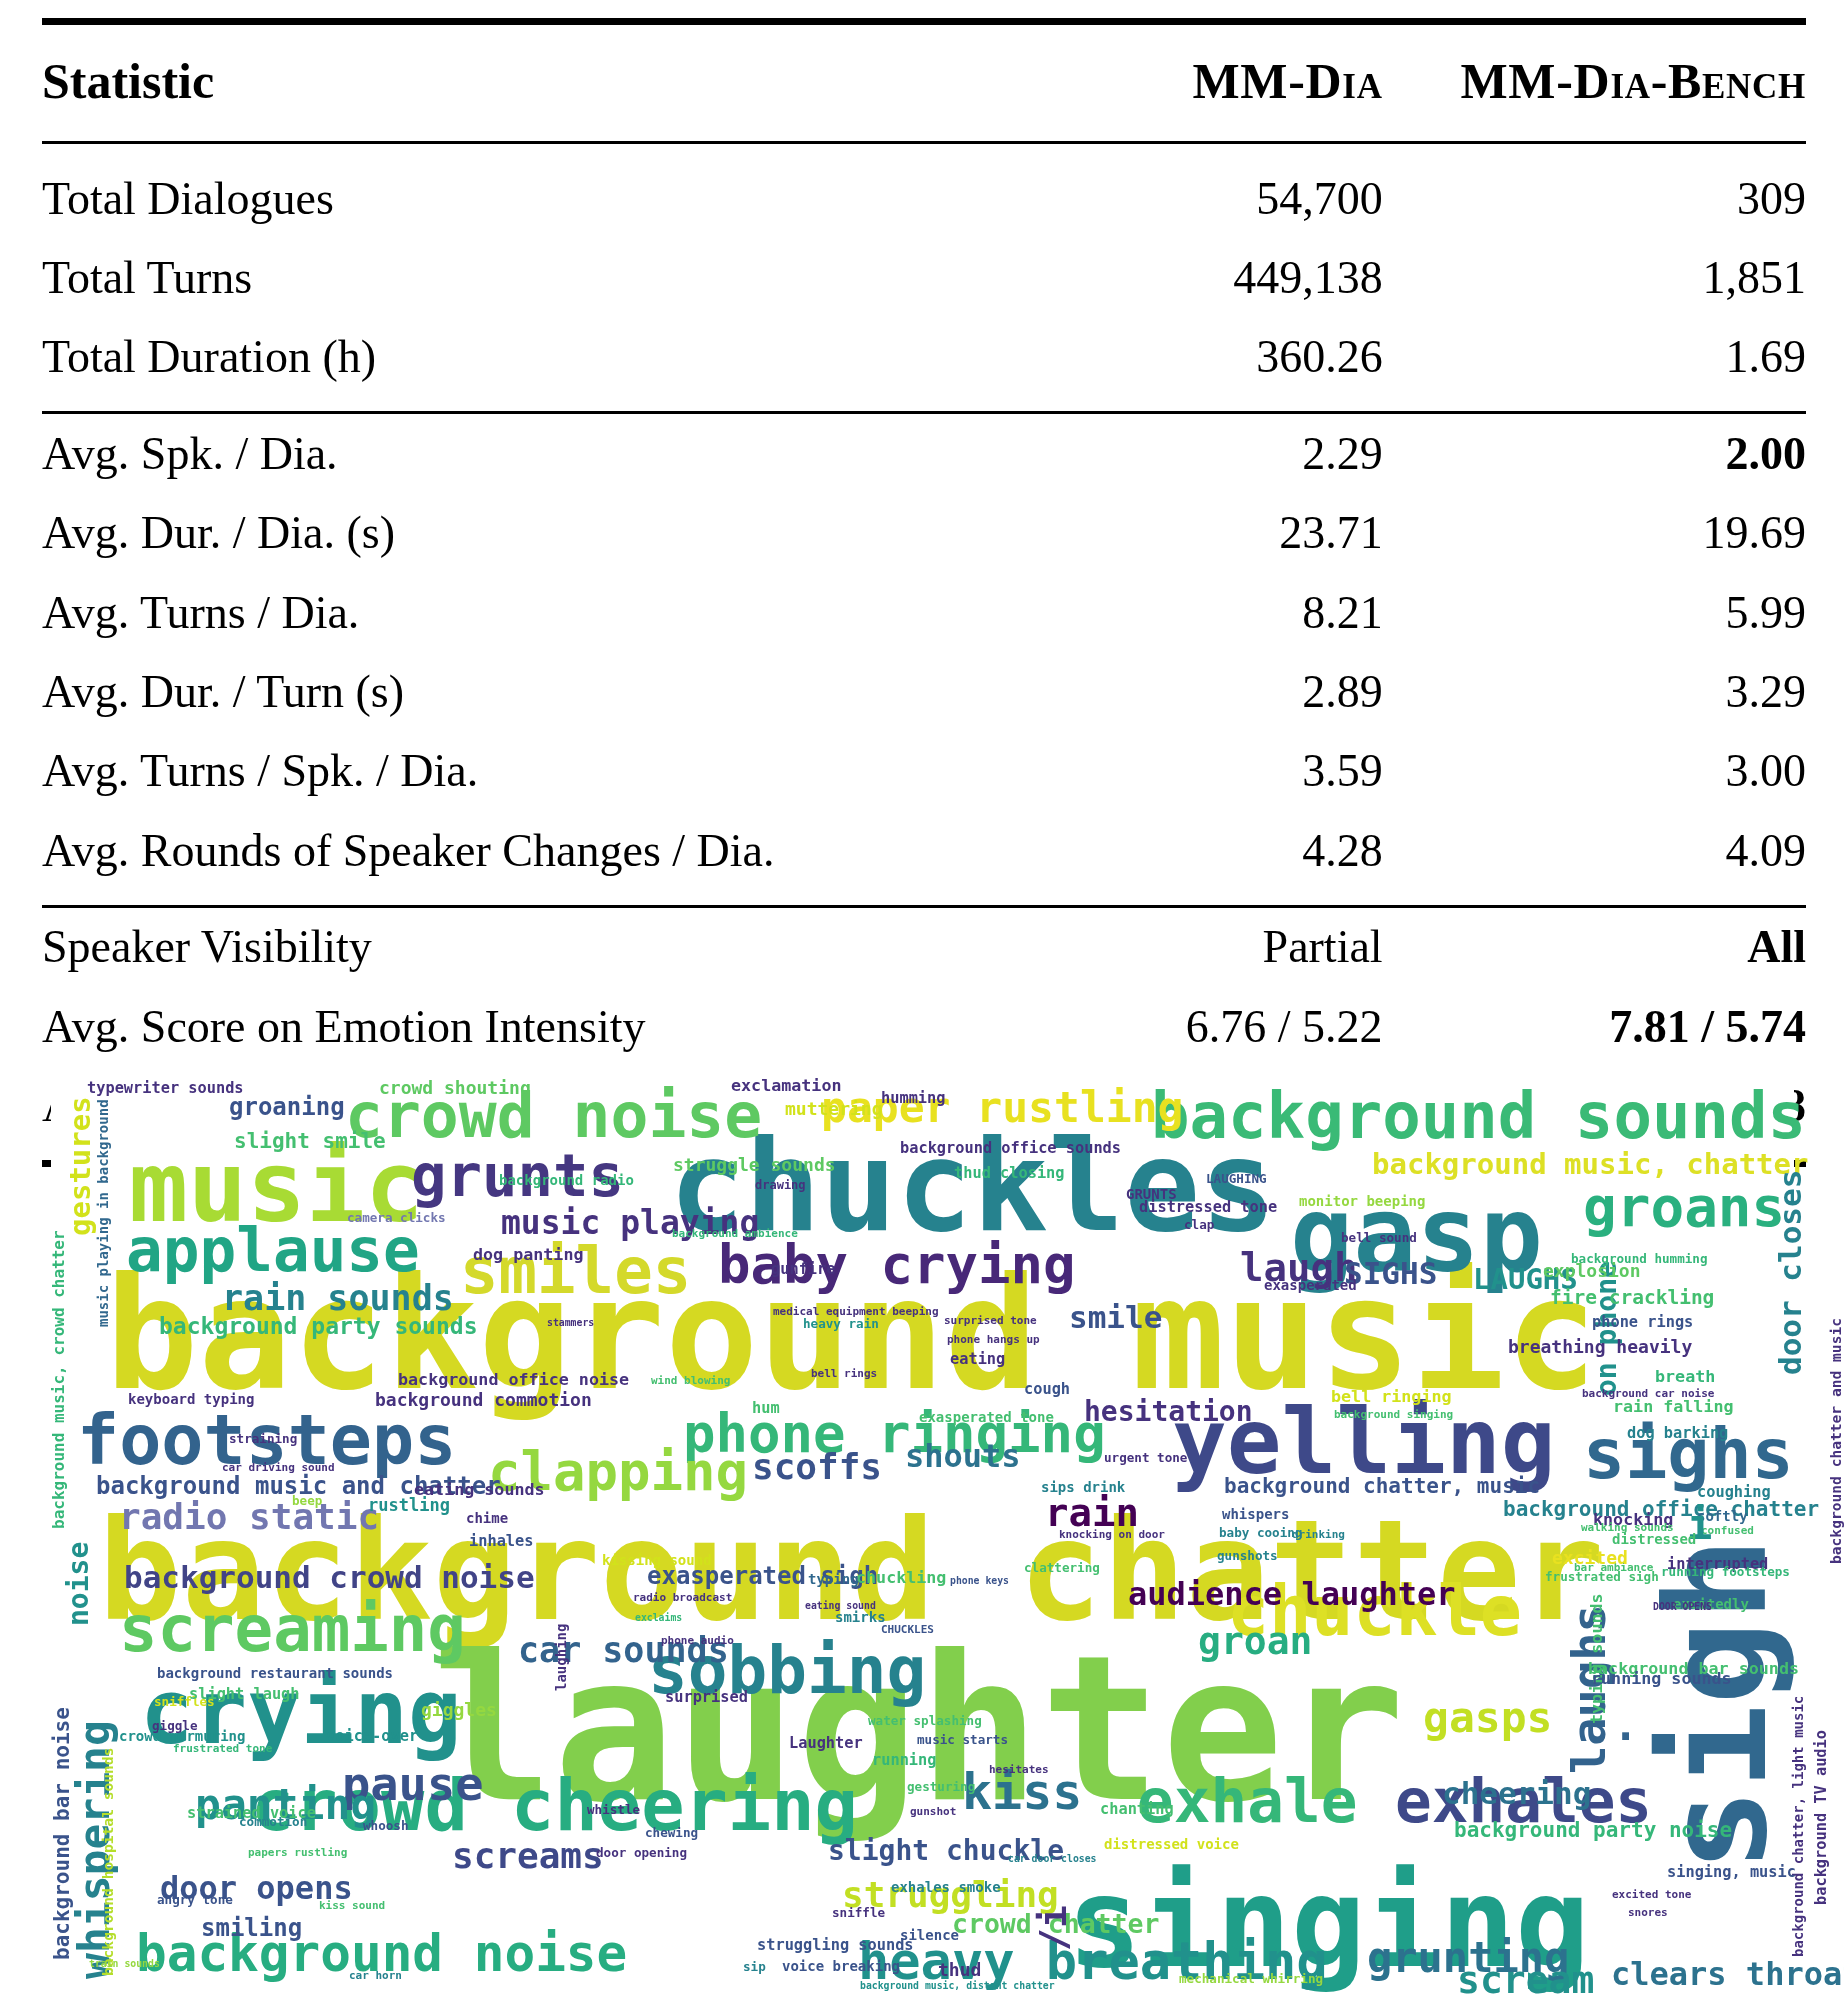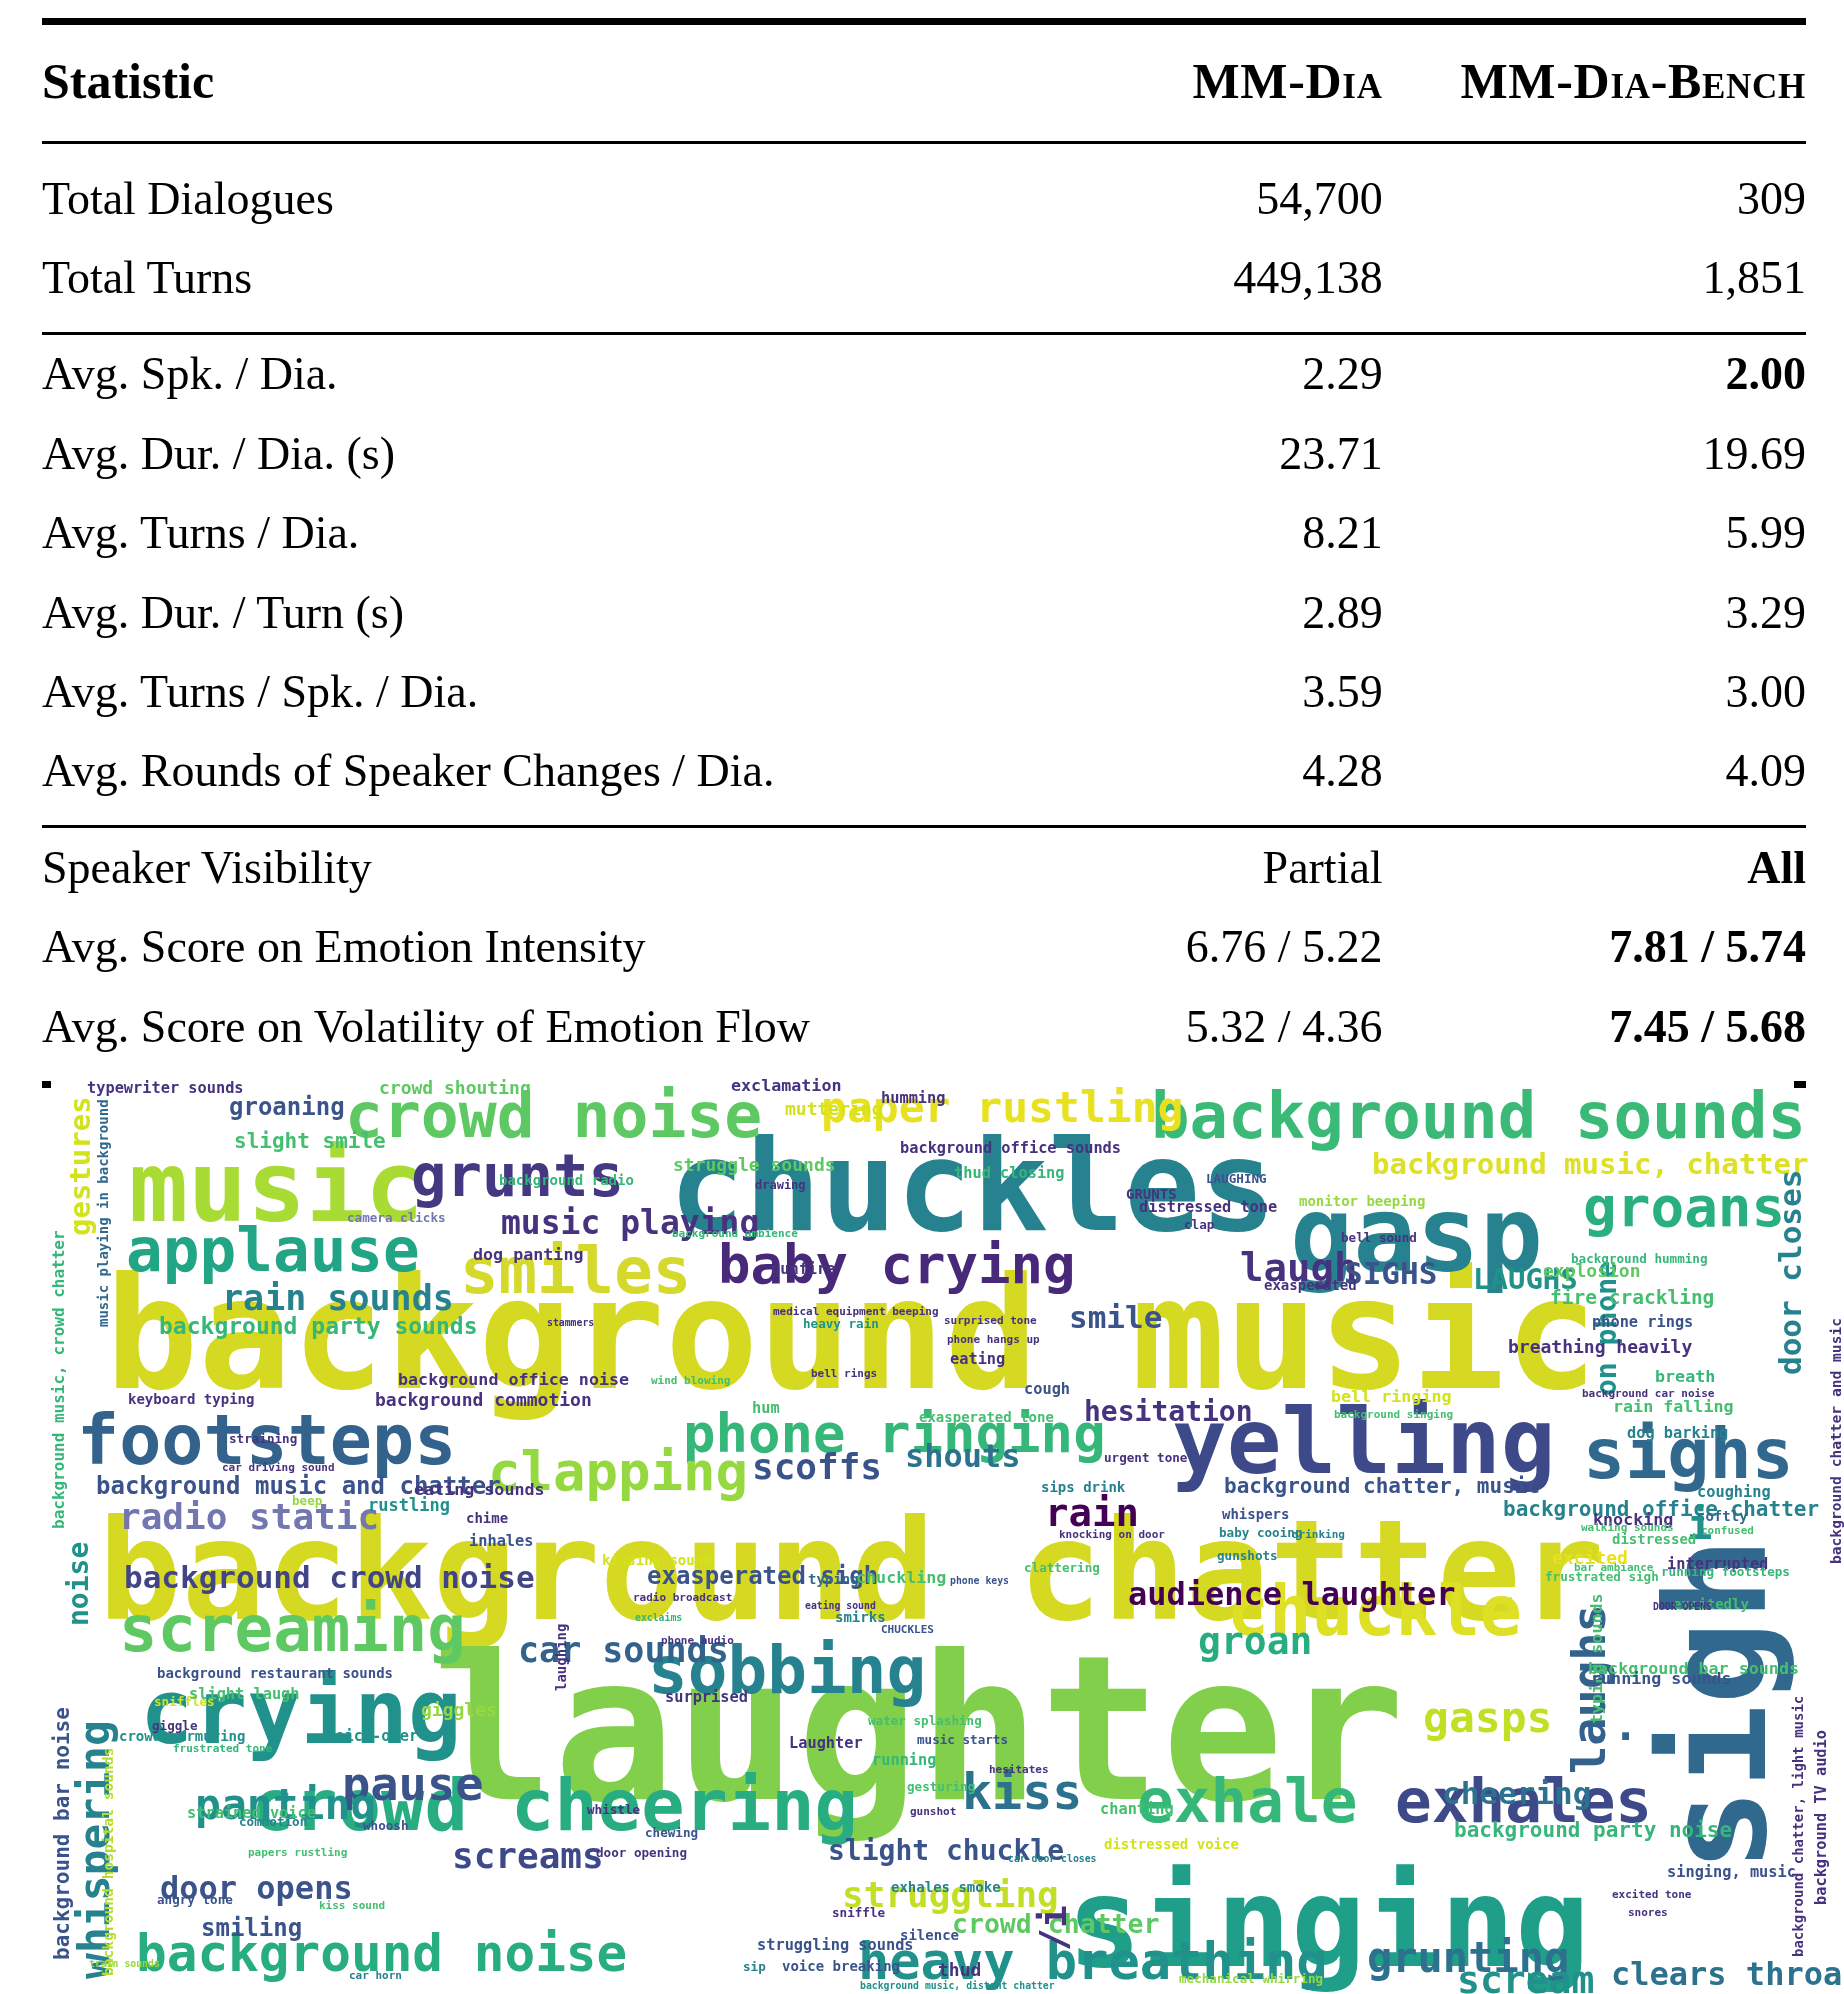--- a/index.html
+++ b/index.html
@@ -58,20 +58,25 @@
     <tbody class="grp" id="g0">
         <tr>
           <td class="c1">Total Dialogues</td>
           <td class="c2">54,700</td>
           <td class="c3">309</td>
         </tr>
         <tr>
           <td class="c1">Total Turns</td>
           <td class="c2">449,138</td>
           <td class="c3">1,851</td>
+        </tr>
+        <tr>
+          <td class="c1">Total Duration (h)</td>
+          <td class="c2">360.26</td>
+          <td class="c3">1.69</td>
         </tr>
       </tbody>
     <tbody class="grp mid" id="g1">
         <tr>
           <td class="c1">Avg. Spk. / Dia.</td>
           <td class="c2">2.29</td>
           <td class="c3 b">2.00</td>
         </tr>
         <tr>
           <td class="c1">Avg. Dur. / Dia. (s)</td>

